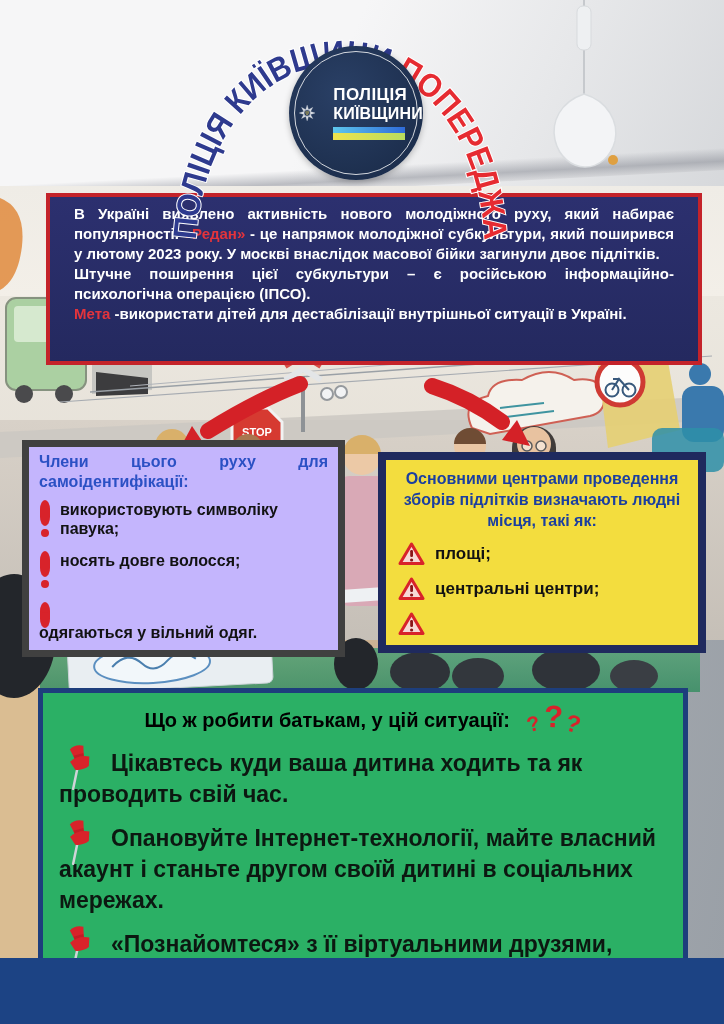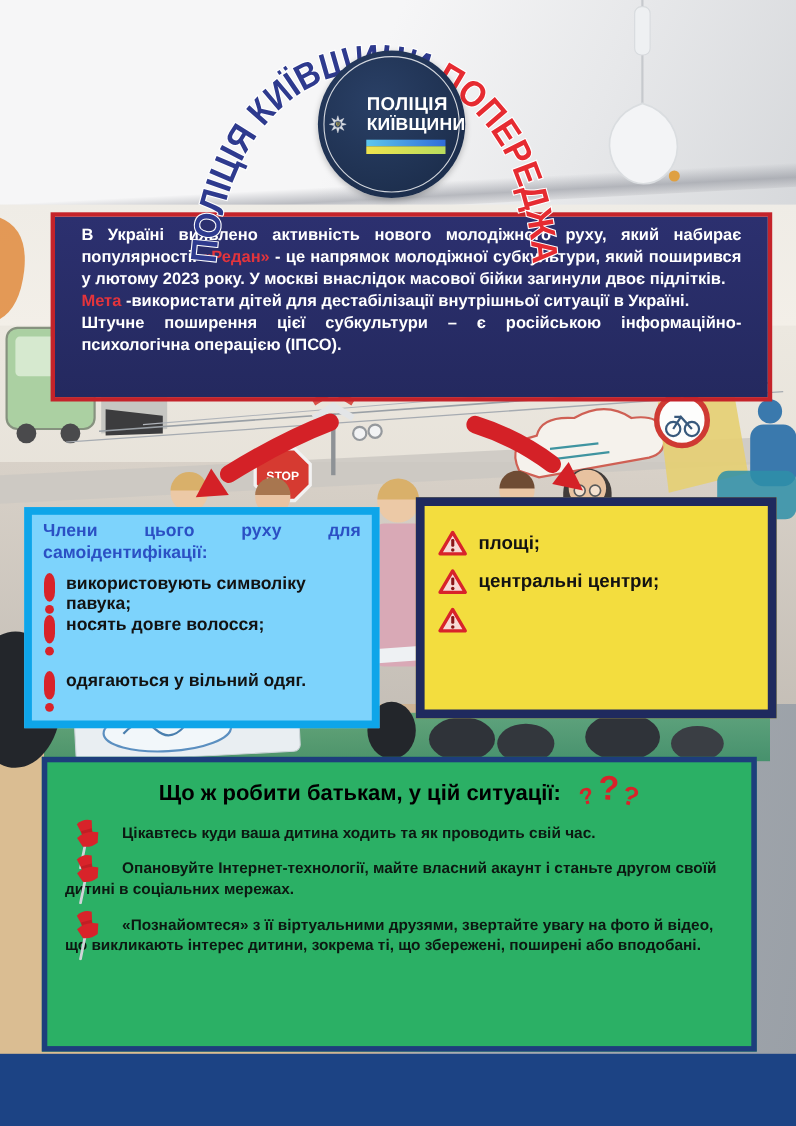--- a/index.html
+++ b/index.html
@@ -42,25 +42,25 @@
   .flag-top { flex:1; background:linear-gradient(90deg,#5ec7ec,#2f6bd9); }
   .flag-bottom { flex:1; background:linear-gradient(90deg,#efe34d,#b9dc5e); }
 
   
   .intro-box { position:absolute; left:46px; top:193px; width:656px; min-height:172px; z-index:3;
     background:linear-gradient(180deg,#2c306f,#24295f); border:4px solid #c4232a; padding:7px 24px; }
   .intro-box p { margin:0; color:#ffffff; font-size:15px; line-height:1.33; text-align:justify; }
   .intro-box .red { color:#e3343c; }
 
   
-  .box-left { position:absolute; left:22px; top:461px; width:323px; min-height:196px; z-index:3;
-    background:#7dd3fc; border:7px solid #0ea5e9; padding:5px 10px 7px; }
+  .box-left { position:absolute; left:22px; top:440px; width:323px; min-height:196px; z-index:3;
+    background:#c4b5fd; border:7px solid #404040; padding:5px 10px 7px; }
   .box-left .y-title { color:#2b50c4; font-size:16px; line-height:1.22; text-align:justify; }
   .excl-row { display:flex; gap:9px; align-items:flex-start; color:#121212; font-size:16px; line-height:1.2; }
-  .row-1 { margin-top:9px; } .row-2 { } .row-3 { margin-top:13px; }
+  .row-1 { margin-top:9px; } .row-2 { margin-top:13px; } .row-3 { margin-top:13px;flex-direction:column; }
   .excl-icon { position:relative; flex:0 0 12px; width:12px; height:38px; }
   .excl-icon::before { content:""; position:absolute; top:0; left:1px; width:10px; height:26px;
     border-radius:5px/9px; background:#d8232a; }
   .excl-icon::after { content:""; position:absolute; bottom:1px; left:2px; width:8px; height:8px;
     border-radius:50%; background:#d8232a; }
 
   .box-right { position:absolute; left:378px; top:452px; width:328px; min-height:201px; z-index:3;
     background:#f3dd3e; border:8px solid #1f2a5e; padding:8px 12px; }
   .box-right .y-title { color:#1b3fa0; font-size:16px; line-height:1.32; text-align:center; }
   .warn-row { display:flex; gap:10px; align-items:center; color:#121212; font-size:17px; line-height:1.2; margin-top:11px; }
@@ -69,21 +69,21 @@
 
   
   .box-advice { position:absolute; left:38px; top:688px; width:650px; min-height:268px; z-index:3;
     background:#2bb065; border:5px solid #1d3e7c; padding:6px 16px 10px; }
   .advice-header { text-align:center; white-space:nowrap; }
   .advice-title { color:#000000; font-size:20px; }
   .qm { display:inline-block; color:#d8232a; }
   .qm1 { font-size:21px; transform:rotate(-14deg) translateY(4px); margin-left:12px; }
   .qm2 { font-size:31px; transform:rotate(2deg); }
   .qm3 { font-size:24px; transform:rotate(15deg) translateY(5px); }
-  .advice-item { position:relative; margin-top:13px; color:#0c1811; font-size:14px; line-height:1.35; text-indent:52px; }
+  .advice-item { position:relative; margin-top:13px; color:#0c1811; font-size:23px; line-height:1.35; text-indent:52px; }
   .pin-icon { position:absolute; left:2px; top:-4px; }
 
   
   .footer-band { position:absolute; left:0; top:958px; width:100%; height:66px; background:#1c4384; z-index:3; }
 </style>
 </head>
 <body>
 
 <div class="canvas">
 
@@ -218,41 +218,42 @@
       <div class="badge-line2">КИЇВЩИНИ</div>
       <div class="badge-flag">
         <span class="flag-top"></span>
         <span class="flag-bottom"></span>
       </div>
     </div>
   </div>
 
   <div class="intro-box">
     <p><span>В Україні виявлено активність нового молодіжного руху, який набирає популярності. </span><span class="red">«Редан»</span><span> - це напрямок молодіжної субкультури, який поширився у лютому 2023 року. У москві внаслідок масової бійки загинули двоє підлітків.</span></p>
+    <p>Штучне поширення цієї субкультури – є російською інформаційно-психологічна операцією (ІПСО).</p>
     <p><span class="red">Мета</span><span> -використати дітей для дестабілізації внутрішньої ситуації в Україні.</span></p>
-    <p>Штучне поширення цієї субкультури – є російською інформаційно-психологічна операцією (ІПСО).</p>
   </div>
 
   <div class="box-left">
     <div class="y-title">Члени цього руху для самоідентифікації:</div>
     <div class="excl-row row-1">
       <span class="excl-icon"></span>
       <span>використовують символіку павука;</span>
     </div>
     <div class="excl-row row-2">
       <span class="excl-icon"></span>
       <span>носять довге волосся;</span>
     </div>
     <div class="excl-row row-3">
       <span class="excl-icon"></span>
       <span>одягаються у вільний одяг.</span>
     </div>
   </div>
 
   <div class="box-right">
+    <div class="y-title">Основними центрами проведення зборів підлітків визначають людні місця, такі як:</div>
     <div class="warn-row">
       <svg width="27" height="24" viewBox="0 0 27 24">
           <path d="M13.5 2 L25 21.5 H2 Z" fill="#f7d9d6" stroke="#d8232a" stroke-width="3" stroke-linejoin="round"></path>
           <rect x="12.2" y="8" width="2.8" height="7" rx="1.2" fill="#8a1518"></rect>
           <circle cx="13.6" cy="18" r="1.6" fill="#8a1518"></circle>
         </svg>
       <span>площі;</span>
     </div>
     <div class="warn-row">
       <svg width="27" height="24" viewBox="0 0 27 24">

